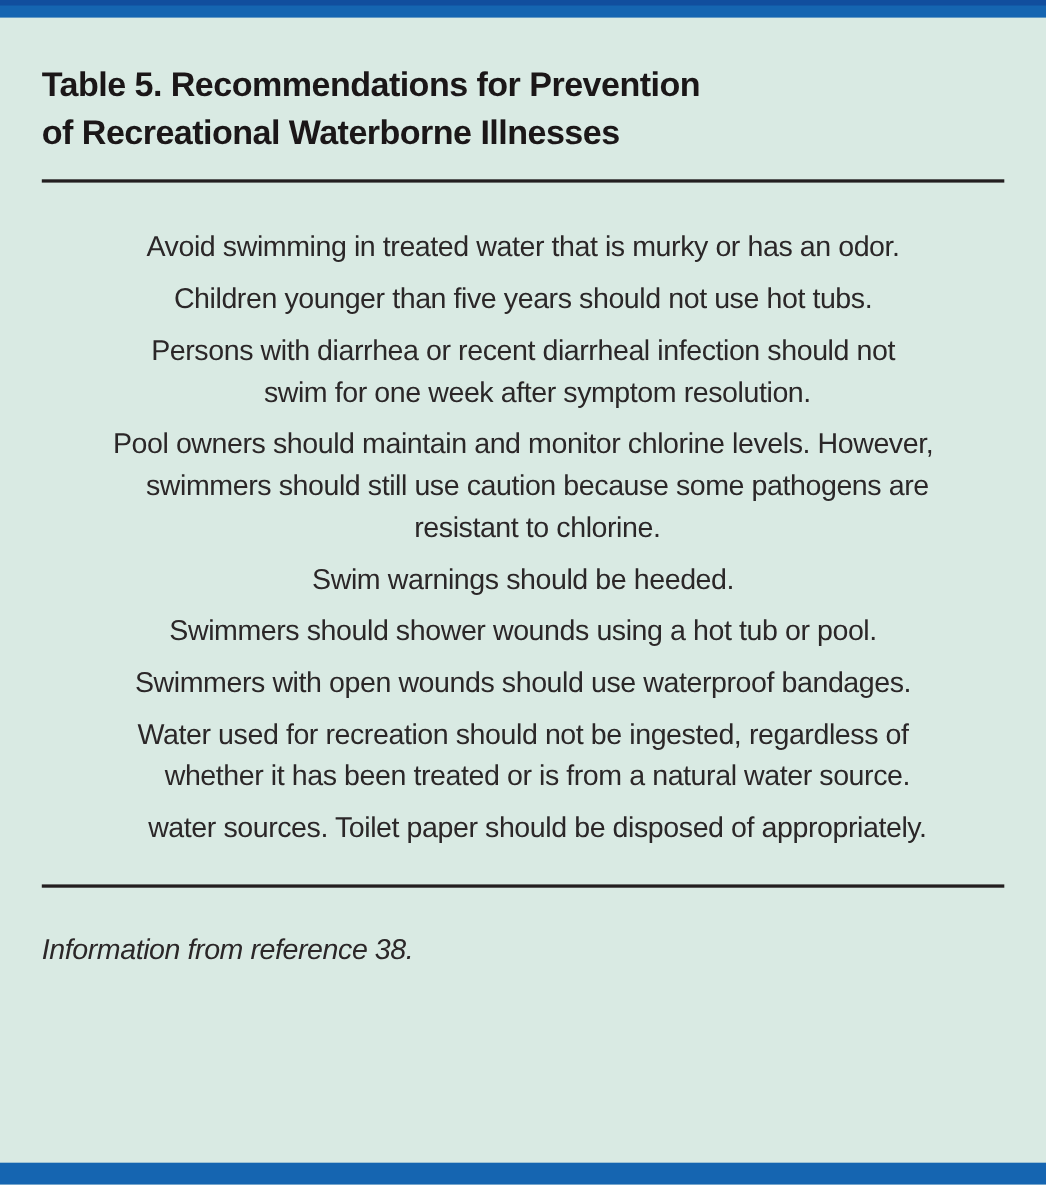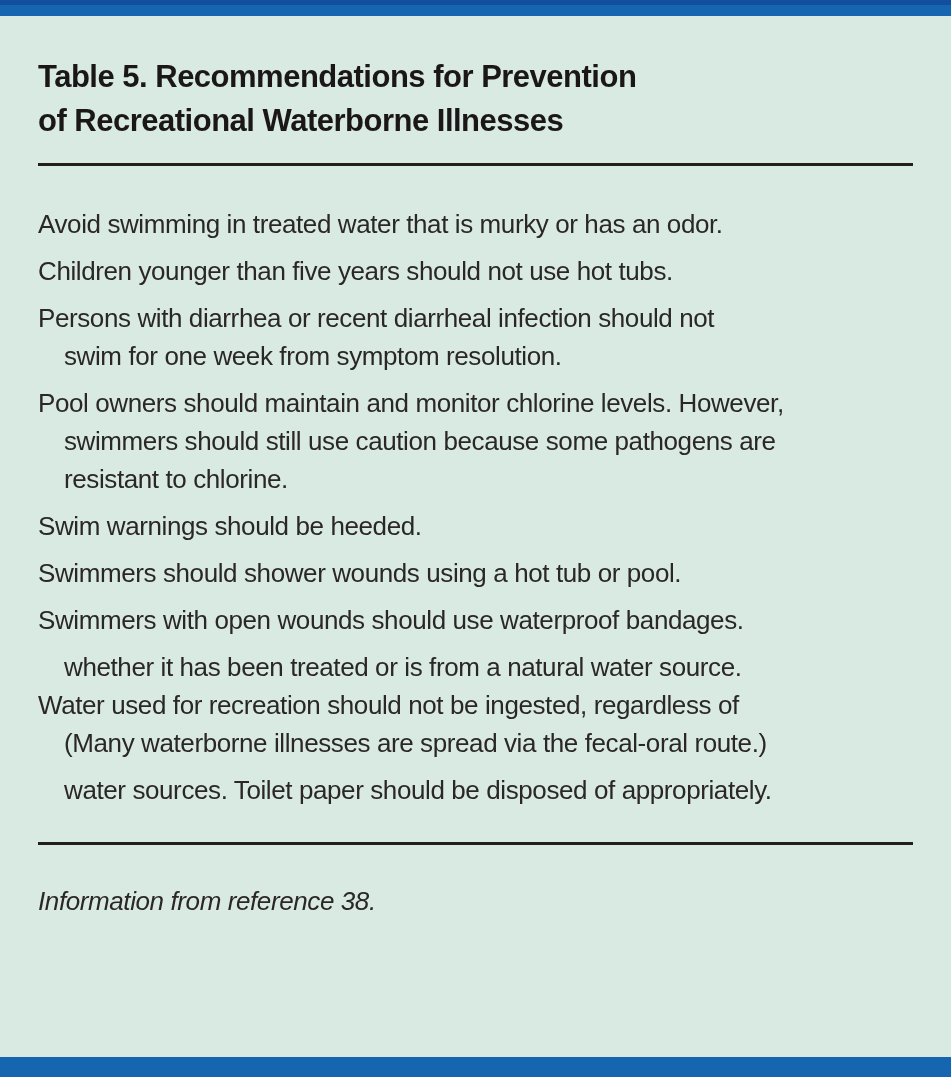--- a/index.html
+++ b/index.html
@@ -46,20 +46,21 @@
   .rule {
     height: 3px;
     background: #231f20;
     border: none;
     margin: 0;
   }
   .rule-top { margin-top: 20px; }
   .rule-bottom { margin-top: 33px; }
   .rec-list {
     margin-top: 39px;
+    text-align: center;
   }
   .rec-item {
     font-size: 26px;
     line-height: 38px;
     letter-spacing: -0.4px;
     color: #2b2728;
     margin-bottom: 9px;
   }
   .rec-item .line { white-space: nowrap; }
   .rec-item .line.cont { padding-left: 26px; }
@@ -93,21 +94,21 @@
           <div class="line">Avoid swimming in treated water that is murky or has an odor.</div>
         </div>
 
 
   <div class="rec-item">
           <div class="line">Children younger than five years should not use hot tubs.</div>
         </div>
 
   <div class="rec-item">
           <div class="line">Persons with diarrhea or recent diarrheal infection should not</div>
-          <div class="line cont">swim for one week from symptom resolution.</div>
+          <div class="line cont">swim for one week after symptom resolution.</div>
         </div>
 
   <div class="rec-item">
           <div class="line">Pool owners should maintain and monitor chlorine levels. However,</div>
           <div class="line cont">swimmers should still use caution because some pathogens are</div>
           <div class="line cont">resistant to chlorine.</div>
         </div>
 
   <div class="rec-item">
           <div class="line">Swim warnings should be heeded.</div>
@@ -115,23 +116,22 @@
 
   <div class="rec-item">
           <div class="line">Swimmers should shower wounds using a hot tub or pool.</div>
         </div>
 
   <div class="rec-item">
           <div class="line">Swimmers with open wounds should use waterproof bandages.</div>
         </div>
 
   <div class="rec-item">
+          <div class="line">Water used for recreation should not be ingested, regardless of</div>
           <div class="line cont">whether it has been treated or is from a natural water source.</div>
-          <div class="line">Water used for recreation should not be ingested, regardless of</div>
-          <div class="line cont">(Many waterborne illnesses are spread via the fecal-oral route.)</div>
         </div>
 
   <div class="rec-item">
           <div class="line cont">water sources. Toilet paper should be disposed of appropriately.</div>
         </div>
 </div>
 
     <div class="rule rule-bottom"></div>
 
     <div class="footnote">Information from reference 38.</div>

